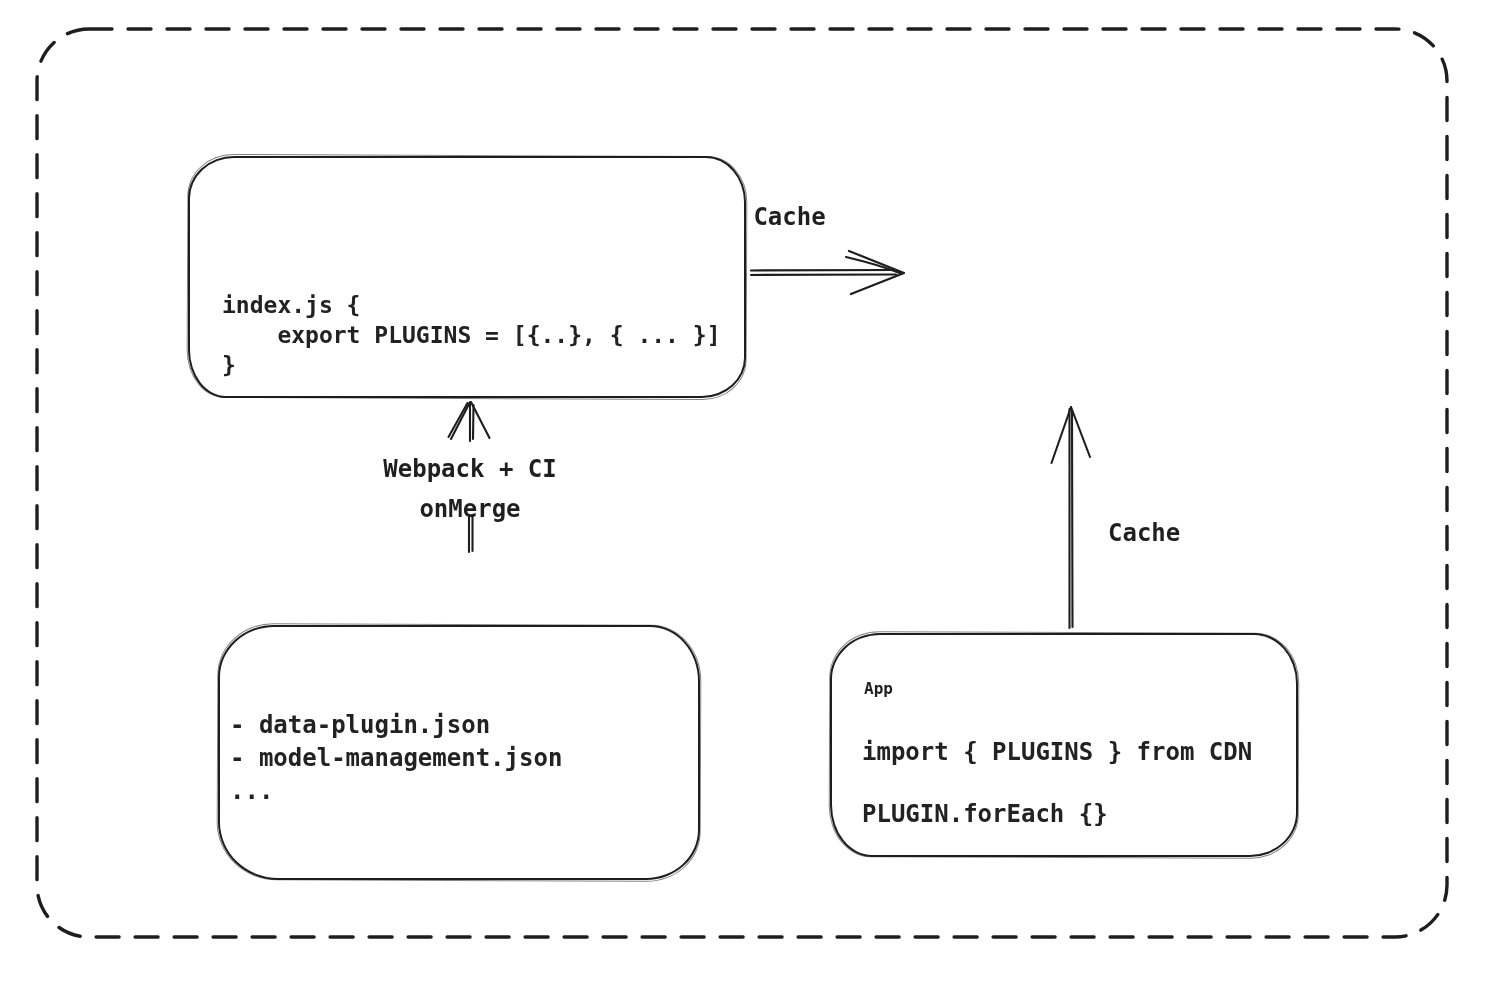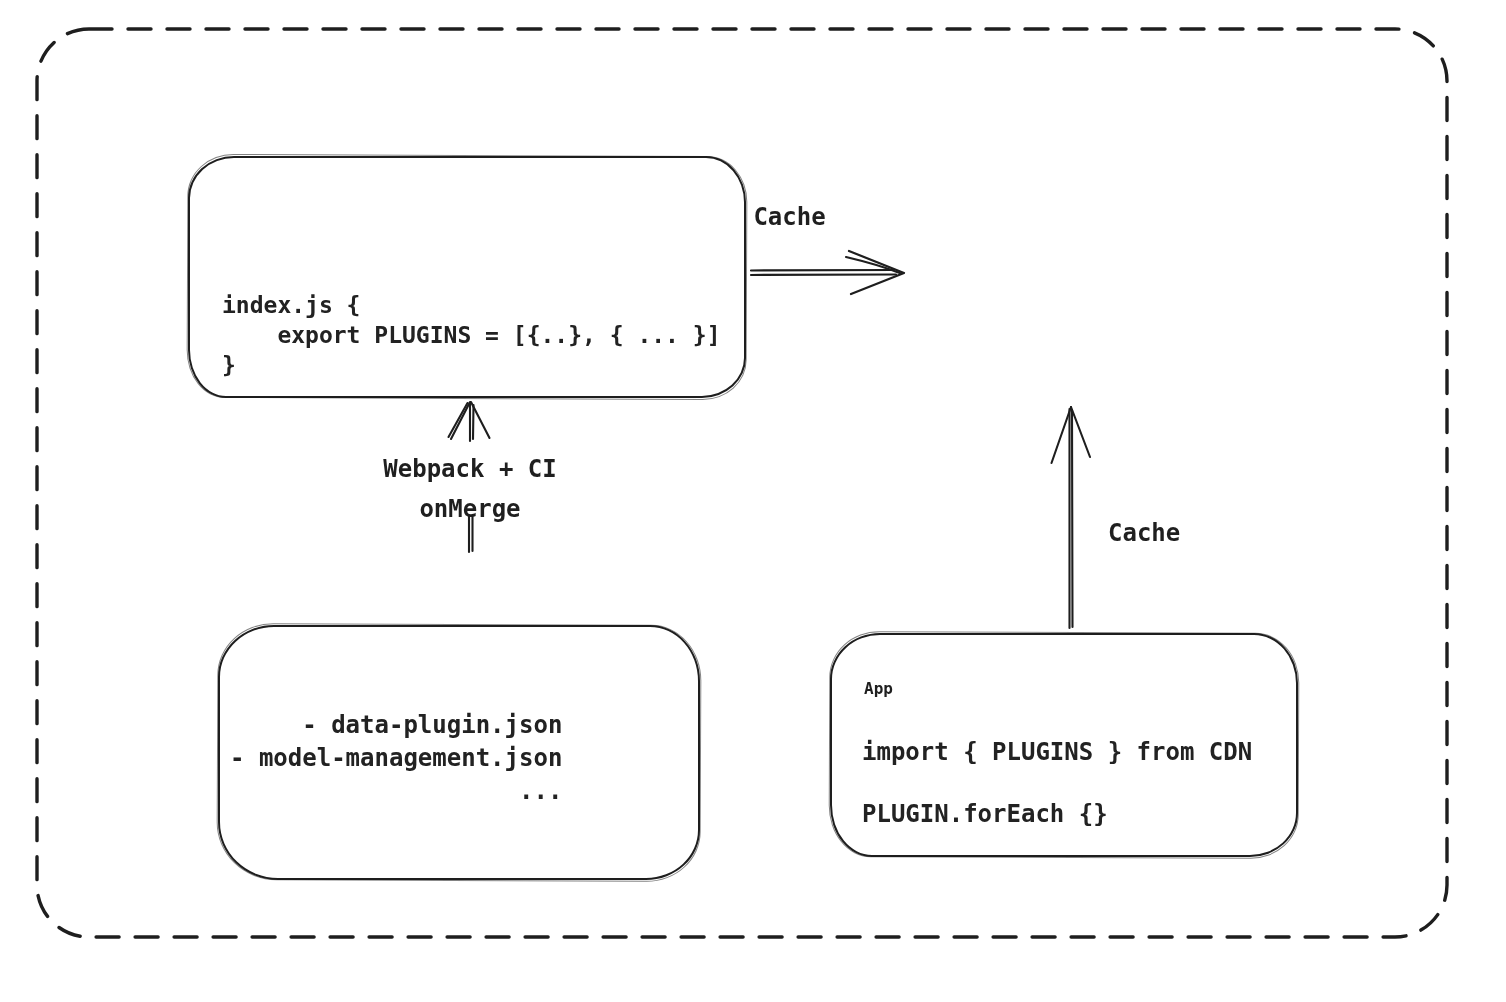--- a/index.html
+++ b/index.html
@@ -69,21 +69,21 @@
     left: 218px; top: 625px; width: 482px; height: 255px;
     border-radius: 56px 50px 54px 60px / 52px 56px 50px 58px;
   }
   .node-app {
     left: 830px; top: 633px; width: 468px; height: 224px;
     border-radius: 50px 44px 48px 42px / 46px 50px 44px 52px;
   }
   .npm-title { left: 0; top: 28px; width: 100%; text-align: center; font-size: 24px; }
   .cdn-label { left: 0; top: 0; width: 100%; height: 100%;
     display: flex; align-items: center; justify-content: center; font-size: 25px; }
-  .repo-files { left: 10px; top: 82px; font-size: 24px; line-height: 33px; text-align: right; }
+  .repo-files { left: 10px; top: 82px; font-size: 24px; line-height: 33px; }
   .app-title { left: 32px; top: 44px; font-size: 16px; }
   .app-line1 { left: 30px; top: 102px; font-size: 24px; }
   .app-line2 { left: 30px; top: 164px; font-size: 24px; }
 </style>
 </head>
 <body>
 
 <div class="canvas">
 
   <svg class="overlay" viewBox="0 0 1506 1002">

